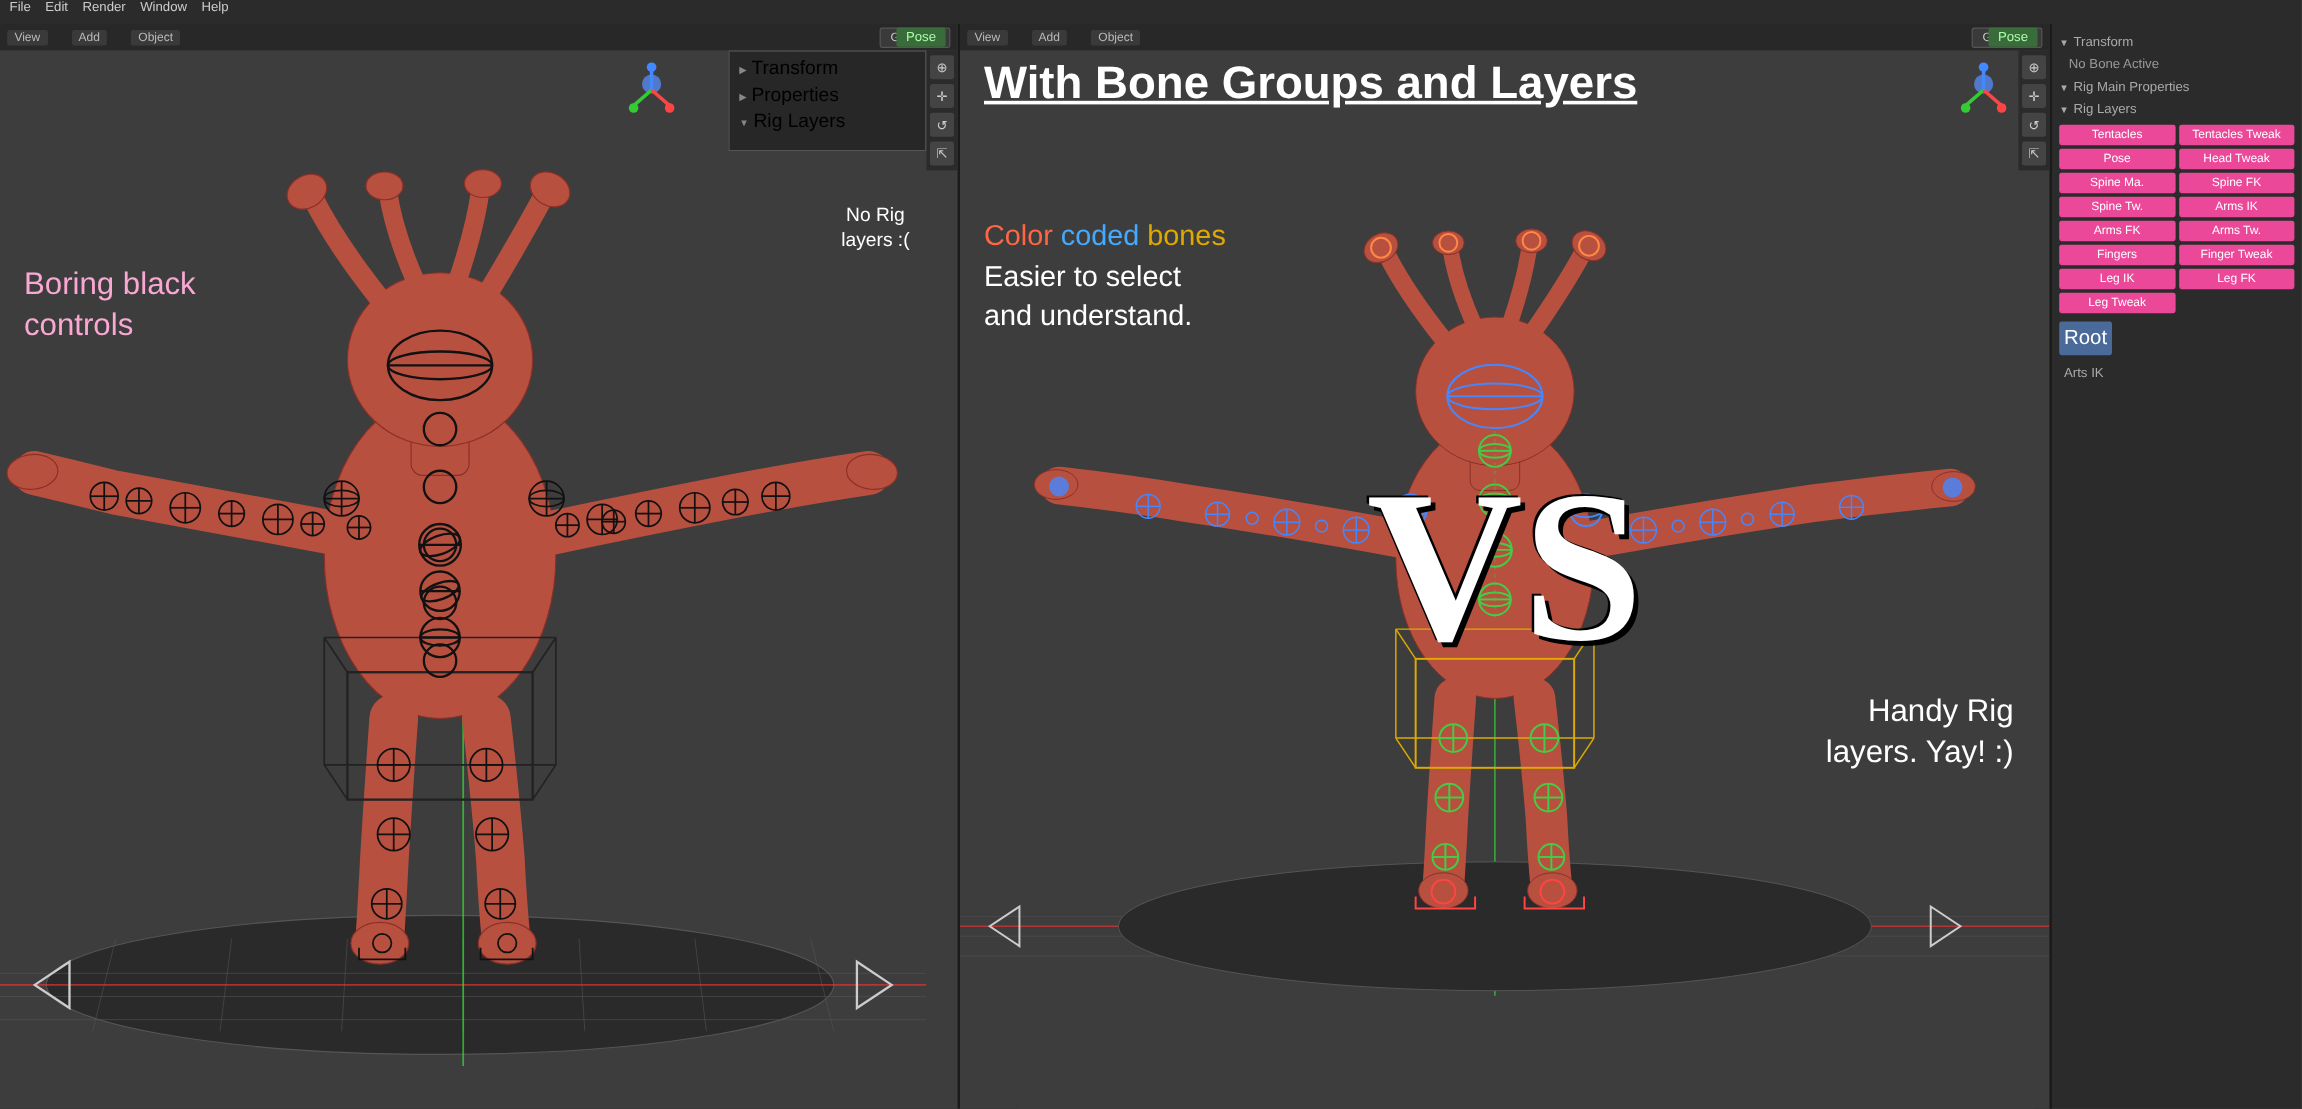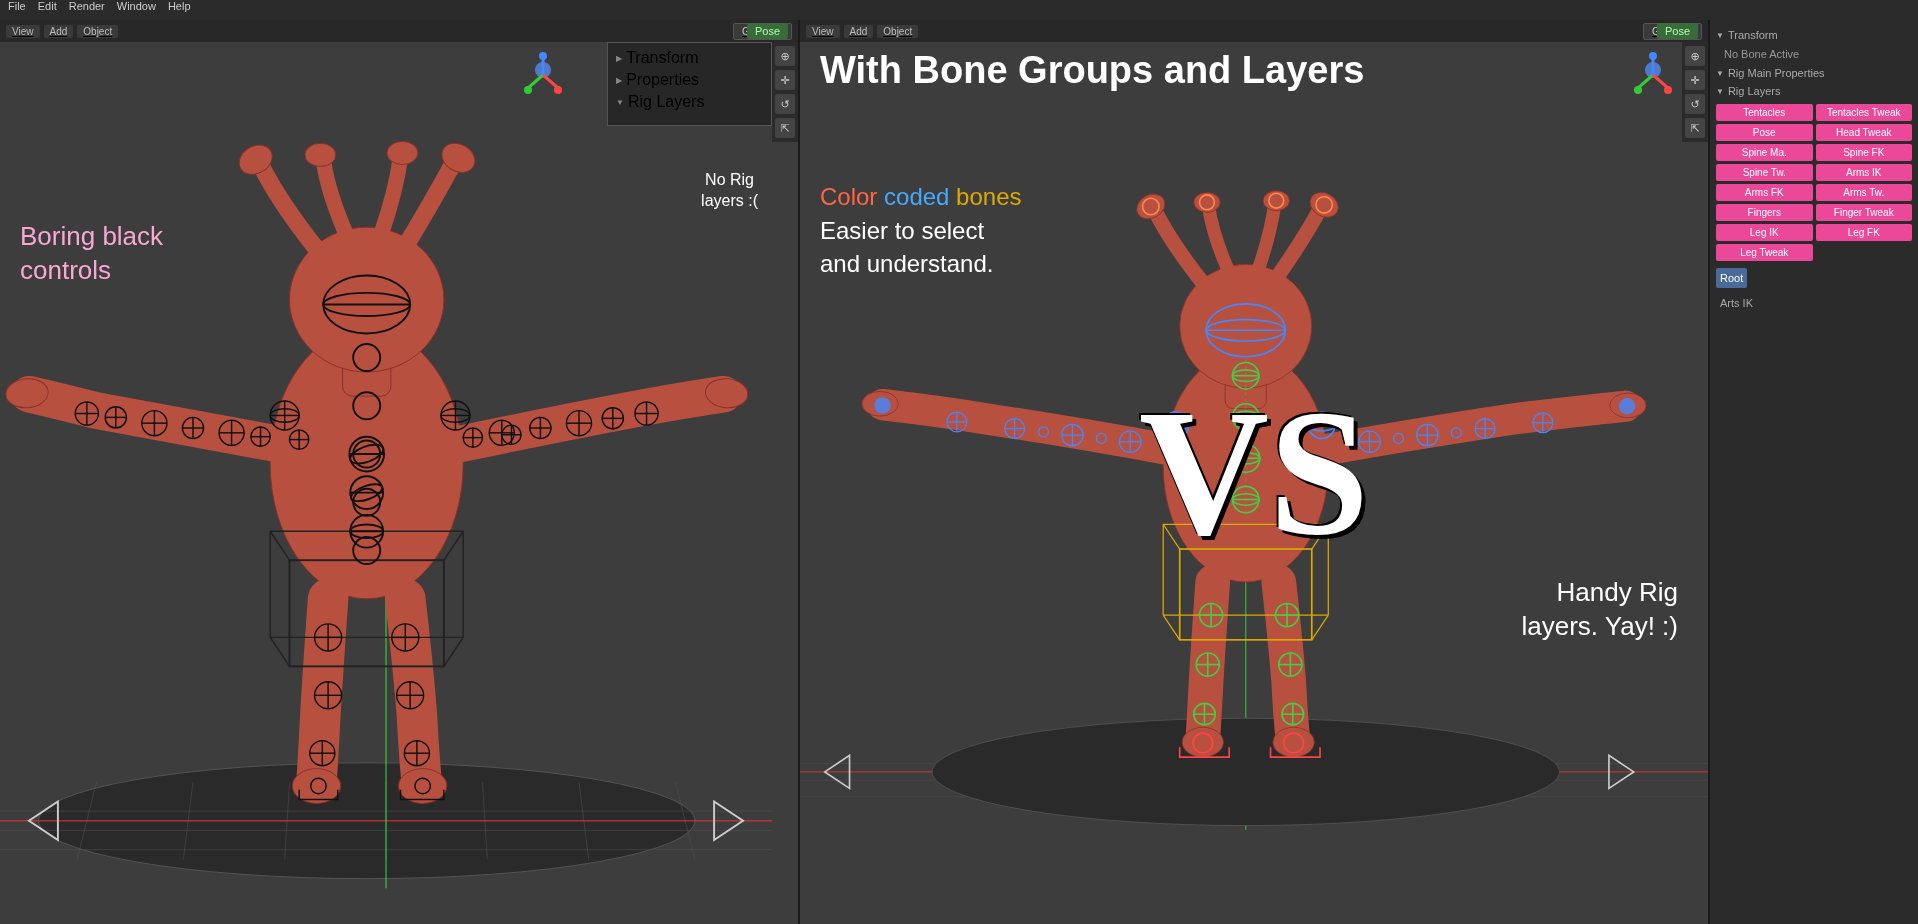--- a/index.html
+++ b/index.html
@@ -71,23 +71,22 @@
     .viewport-nav {
       position: absolute;
       top: 0;
       left: 0;
       right: 0;
       height: 22px;
       background: #282828;
       display: flex;
       align-items: center;
       padding: 0 6px;
-      gap: 4px;
+      gap: 20px;
       z-index: 10;
-      text-decoration: underline;
     }
     .nav-btn {
       color: #bbb;
       font-size: 10px;
       background: #3a3a3a;
       border: none;
       padding: 1px 6px;
       cursor: pointer;
       border-radius: 2px;
     }
@@ -120,20 +119,21 @@
       z-index: 20;
       line-height: 1.1;
     }
     .viewport-title-right {
       position: absolute;
       top: 30px;
       left: 20px;
       font-size: 38px;
       font-weight: bold;
       color: white;
+      text-decoration: underline;
       z-index: 20;
       line-height: 1.1;
     }
 
     
     .annotation-left-boring {
       position: absolute;
       top: 200px;
       left: 20px;
       font-size: 26px;
@@ -244,21 +244,21 @@
       cursor: pointer;
       border: none;
       white-space: nowrap;
       overflow: hidden;
       text-overflow: ellipsis;
     }
     .layer-btn-root {
       grid-column: 1 / -1;
       background: #4a6a9a;
       color: white;
-      font-size: 11px;
+      font-size: 17px;
       padding: 4px;
       text-align: center;
       border-radius: 2px;
       cursor: pointer;
       border: none;
       margin: 3px 0;
     }
 
     
     .gizmo {

